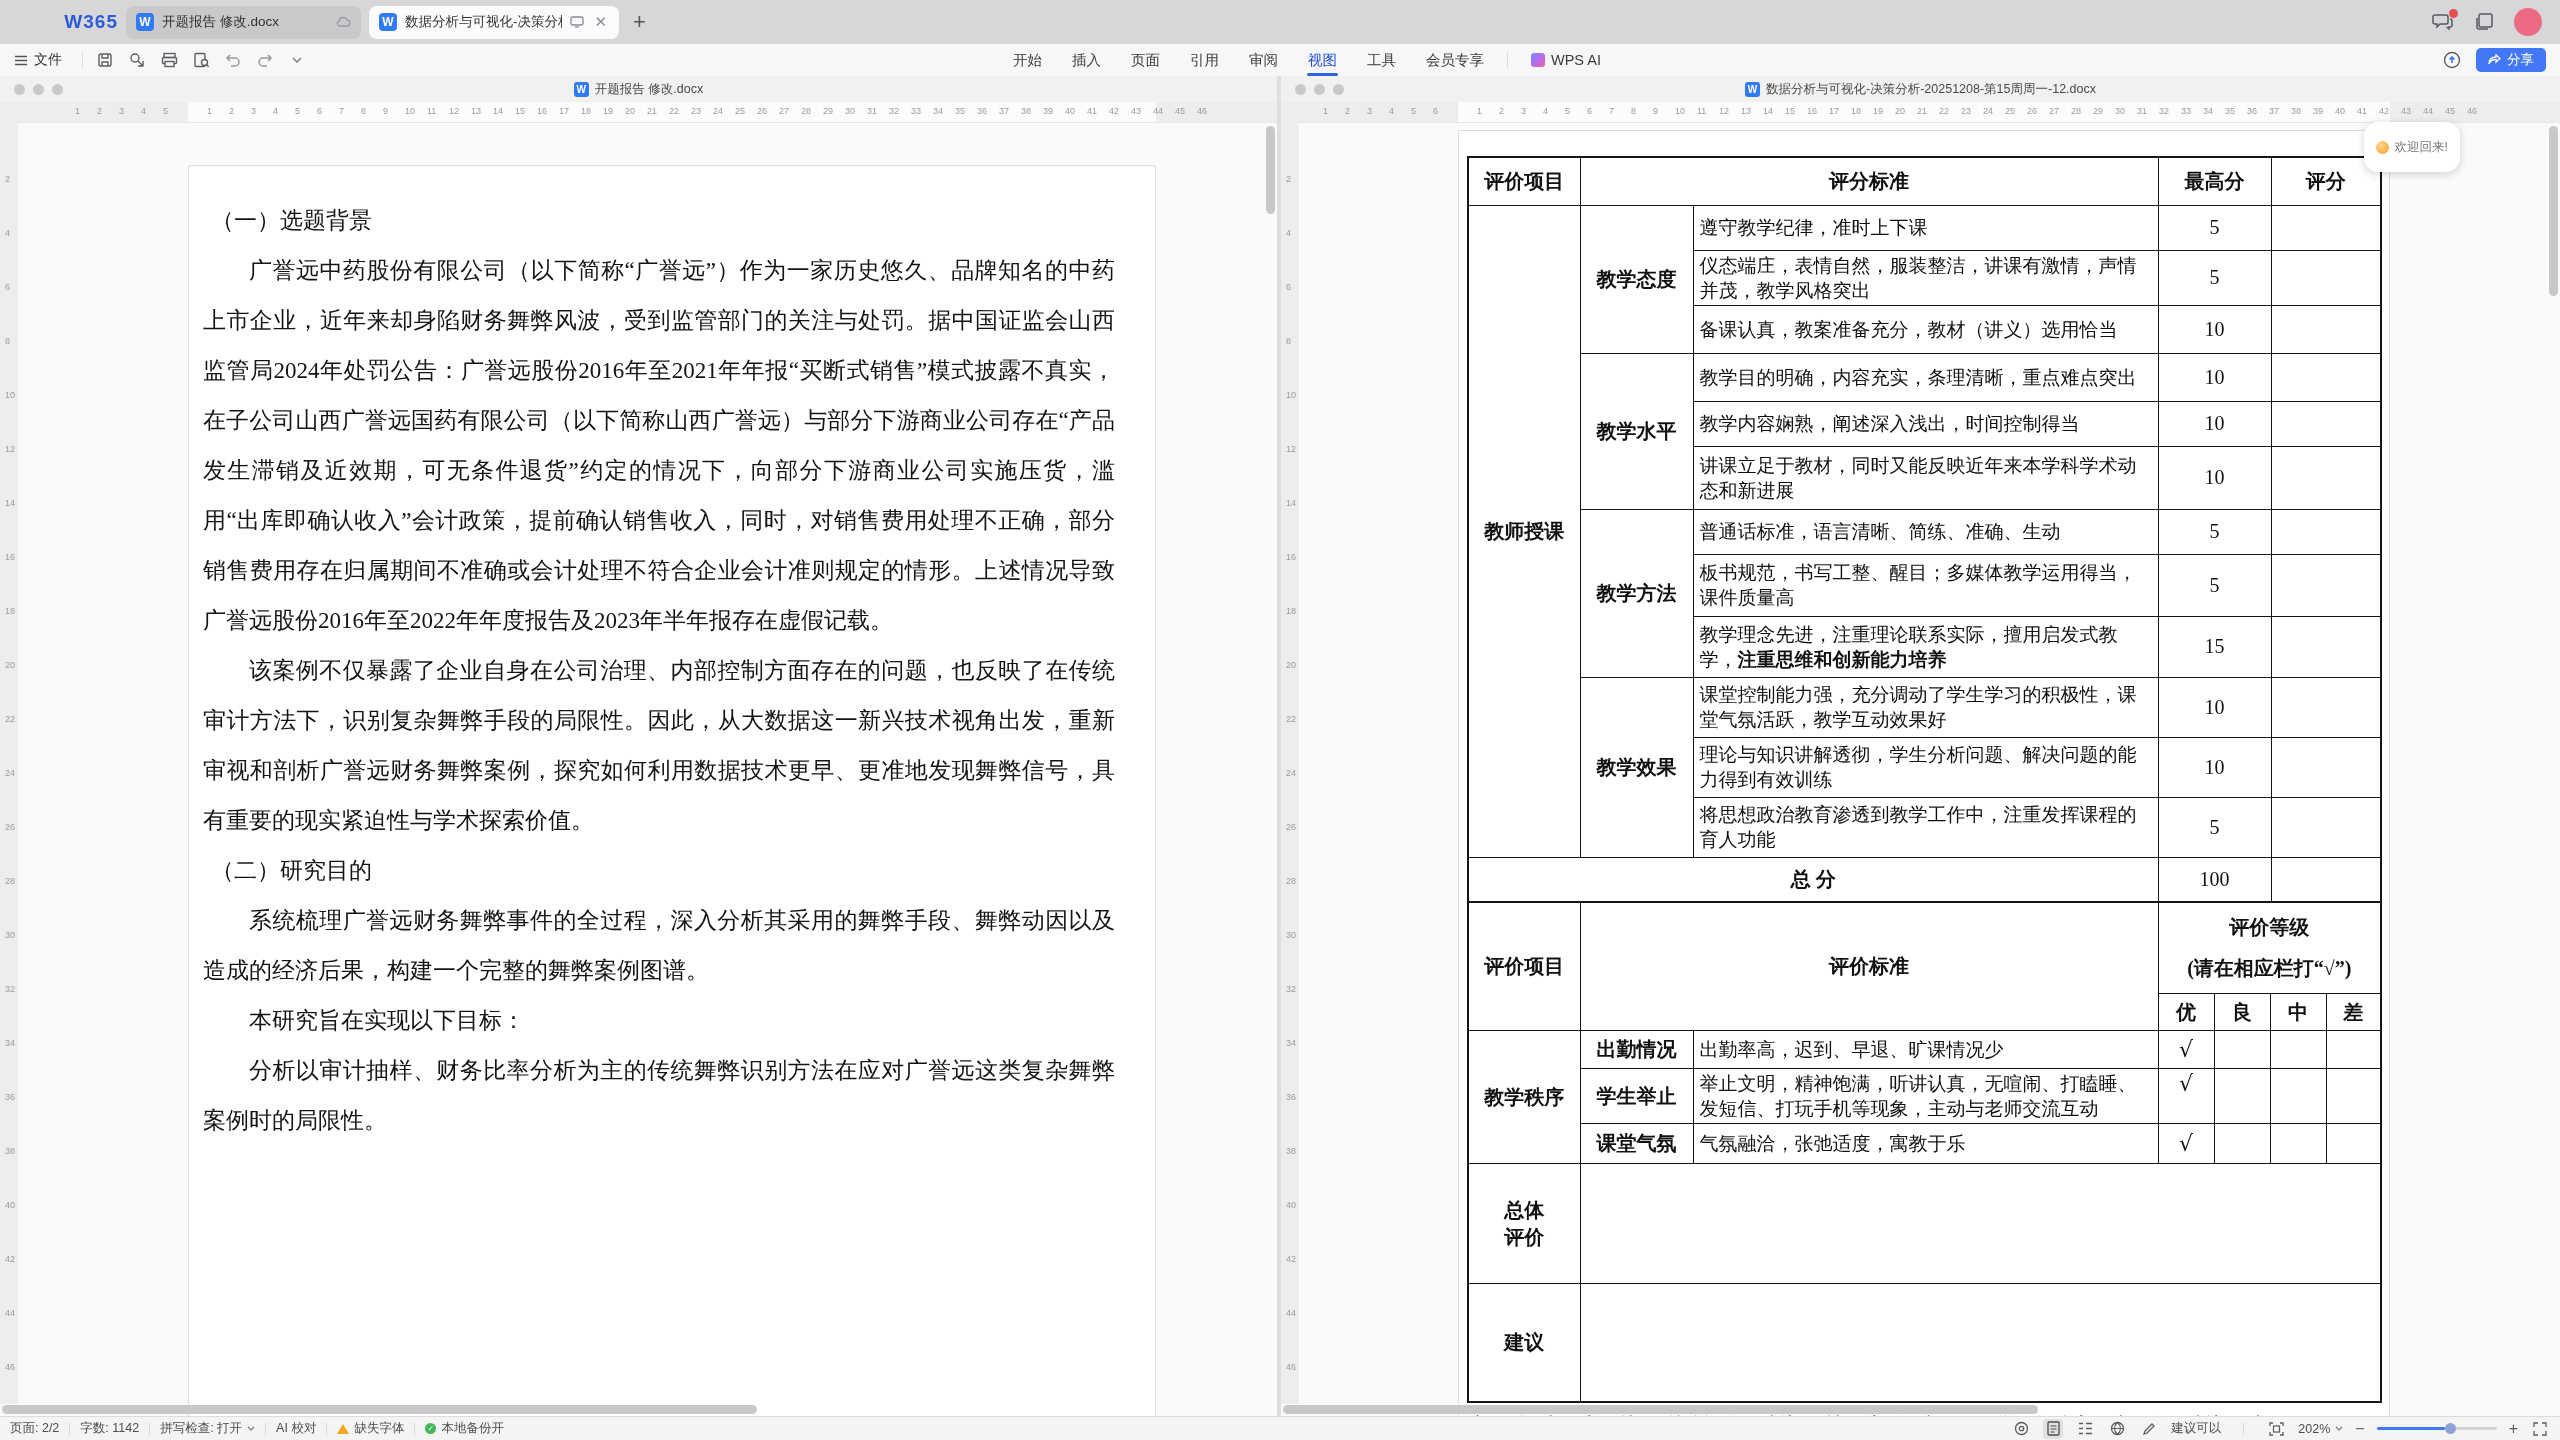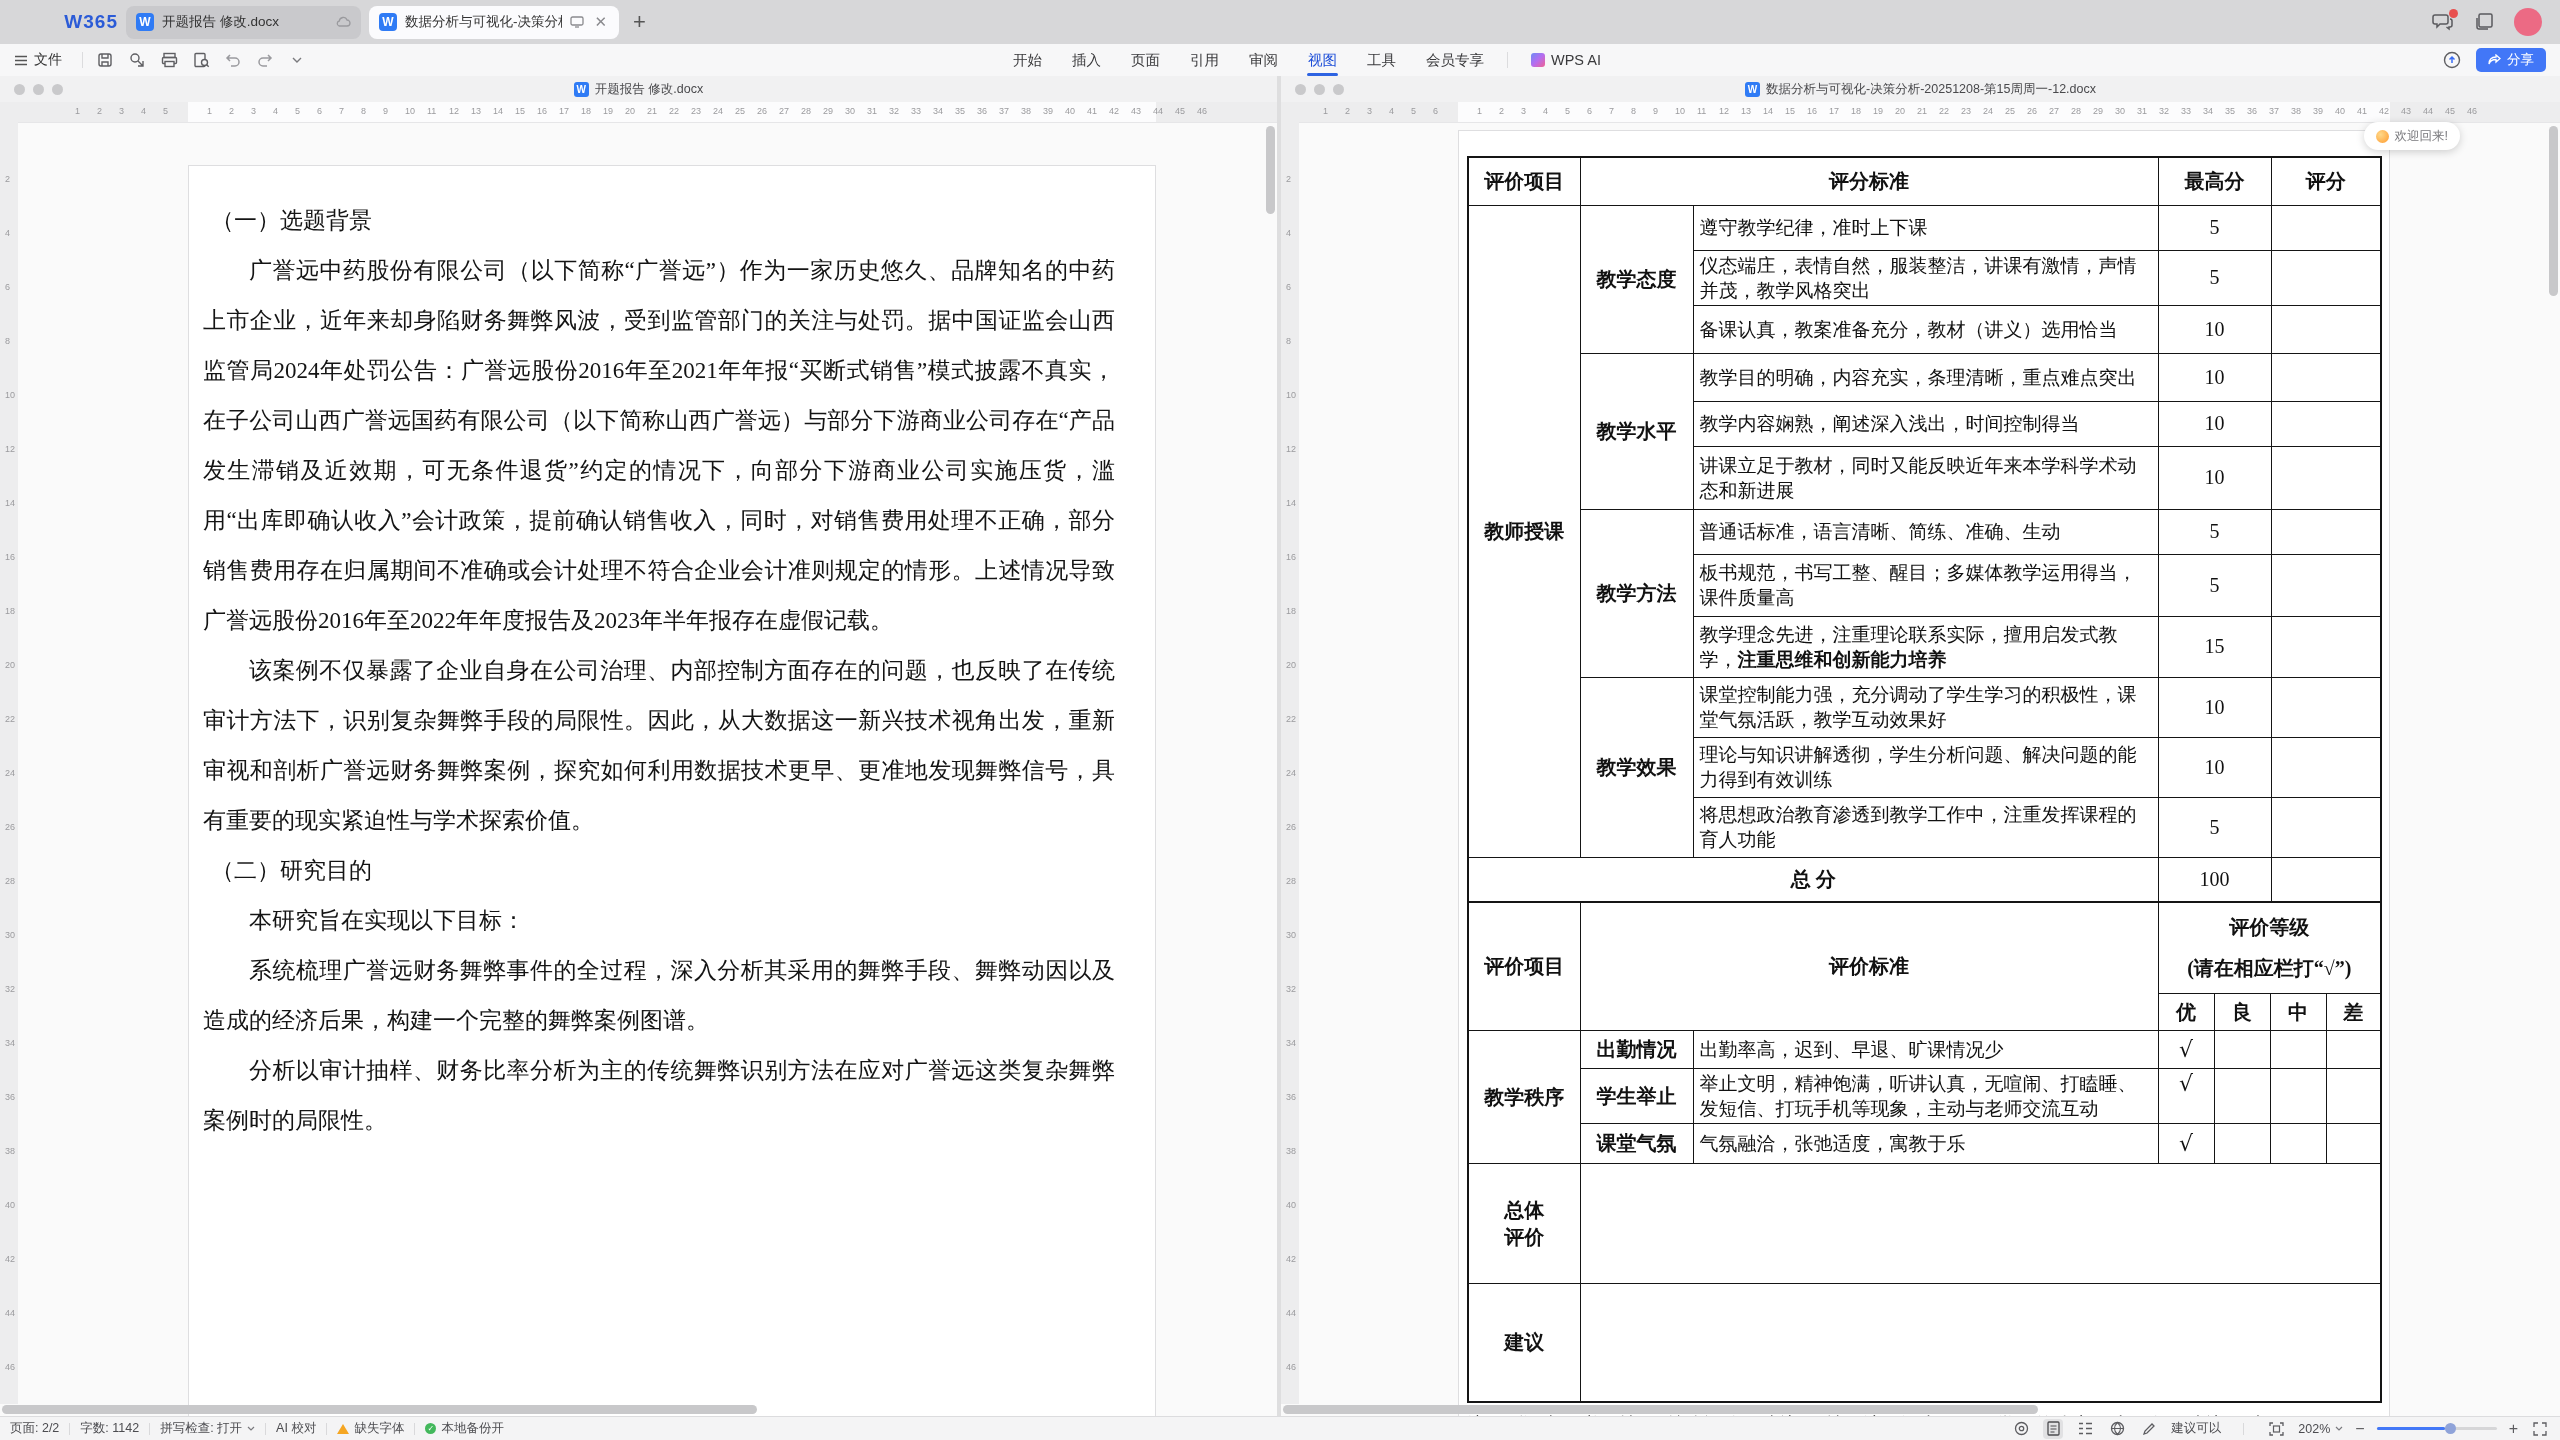--- a/index.html
+++ b/index.html
@@ -69,21 +69,21 @@
   .hd{font-weight:bold;font-size:20px;text-align:center;}
   .grp{font-weight:bold;font-size:20px;text-align:center;}
   .crit{font-size:19px;line-height:25px;padding-left:10px;}
   .num{font-size:20px;text-align:center;}
   .chk{font-size:22px;text-align:center;font-family:"DejaVu Sans",sans-serif;}
   .note{font-family:"Liberation Serif","DejaVu Serif",serif;font-size:19px;color:#111;margin-top:9px;white-space:nowrap;}
   
   .vsb{position:absolute;right:2px;width:9px;border-radius:5px;background:#c8c8ca;z-index:7;}
   .hsb{position:absolute;bottom:2px;height:9px;border-radius:5px;background:#c8c8ca;z-index:7;}
   .toast{position:absolute;top:46px;right:100px;height:26px;background:#fff;border-radius:14px;
-    box-shadow:0 2px 8px rgba(0,0,0,.18);display:flex;align-items:center;gap:6px;padding:1px 12px;z-index:9;}
+    box-shadow:0 2px 8px rgba(0,0,0,.18);display:flex;align-items:center;gap:6px;padding:12px 12px;z-index:9;}
   .toast-ic{width:13px;height:13px;border-radius:50%;background:radial-gradient(circle at 35% 35%,#ffd98a,#ff9a2e);}
   .toast-tx{font-size:12.5px;color:#7a7a7e;}
   
   .statusbar{position:absolute;left:0;right:0;bottom:0;height:24px;background:#f4f4f5;border-top:1px solid #dcdcde;
     display:flex;align-items:center;font-size:12.5px;color:#4c4c50;padding:0 10px;box-sizing:border-box;}
   .sdiv{width:1px;height:12px;background:#d9d9db;margin:0 10px;}
   .sitem{display:flex;align-items:center;gap:5px;}
   .warn{width:0;height:0;border-left:6px solid transparent;border-right:6px solid transparent;border-bottom:10px solid #f5a623;}
   .gdot{width:11px;height:11px;border-radius:50%;background:#43b85c;color:#fff;font-size:8px;display:flex;align-items:center;justify-content:center;}
   .sright{margin-left:auto;display:flex;align-items:center;gap:12px;}
@@ -313,22 +313,22 @@
         <span style="top: 1186px;">44</span>
         <span style="top: 1240px;">46</span>
       </div>
     <div class="doc-area">
       <div class="page page-left">
         <div class="docbody">
           <p class="ph2">（一）选题背景</p>
           <p class="pind">广誉远中药股份有限公司（以下简称“广誉远”）作为一家历史悠久、品牌知名的中药上市企业，近年来却身陷财务舞弊风波，受到监管部门的关注与处罚。据中国证监会山西监管局2024年处罚公告：广誉远股份2016年至2021年年报“买断式销售”模式披露不真实，在子公司山西广誉远国药有限公司（以下简称山西广誉远）与部分下游商业公司存在“产品发生滞销及近效期，可无条件退货”约定的情况下，向部分下游商业公司实施压货，滥用“出库即确认收入”会计政策，提前确认销售收入，同时，对销售费用处理不正确，部分销售费用存在归属期间不准确或会计处理不符合企业会计准则规定的情形。上述情况导致广誉远股份2016年至2022年年度报告及2023年半年报存在虚假记载。</p>
           <p class="pind">该案例不仅暴露了企业自身在公司治理、内部控制方面存在的问题，也反映了在传统审计方法下，识别复杂舞弊手段的局限性。因此，从大数据这一新兴技术视角出发，重新审视和剖析广誉远财务舞弊案例，探究如何利用数据技术更早、更准地发现舞弊信号，具有重要的现实紧迫性与学术探索价值。</p>
           <p class="ph2">（二）研究目的</p>
+          <p class="pind">系统梳理广誉远财务舞弊事件的全过程，深入分析其采用的舞弊手段、舞弊动因以及造成的经济后果，构建一个完整的舞弊案例图谱。</p>
           <p class="pind">本研究旨在实现以下目标：</p>
-          <p class="pind">系统梳理广誉远财务舞弊事件的全过程，深入分析其采用的舞弊手段、舞弊动因以及造成的经济后果，构建一个完整的舞弊案例图谱。</p>
           <p class="pind">分析以审计抽样、财务比率分析为主的传统舞弊识别方法在应对广誉远这类复杂舞弊案例时的局限性。</p>
 
         </div>
       </div>
     </div>
     <div class="vsb" style="top:50px;height:88px;"></div>
     <div class="hsb" style="left:2px;width:755px;"></div>
   </section>
 
   <section class="pane pane-r">

